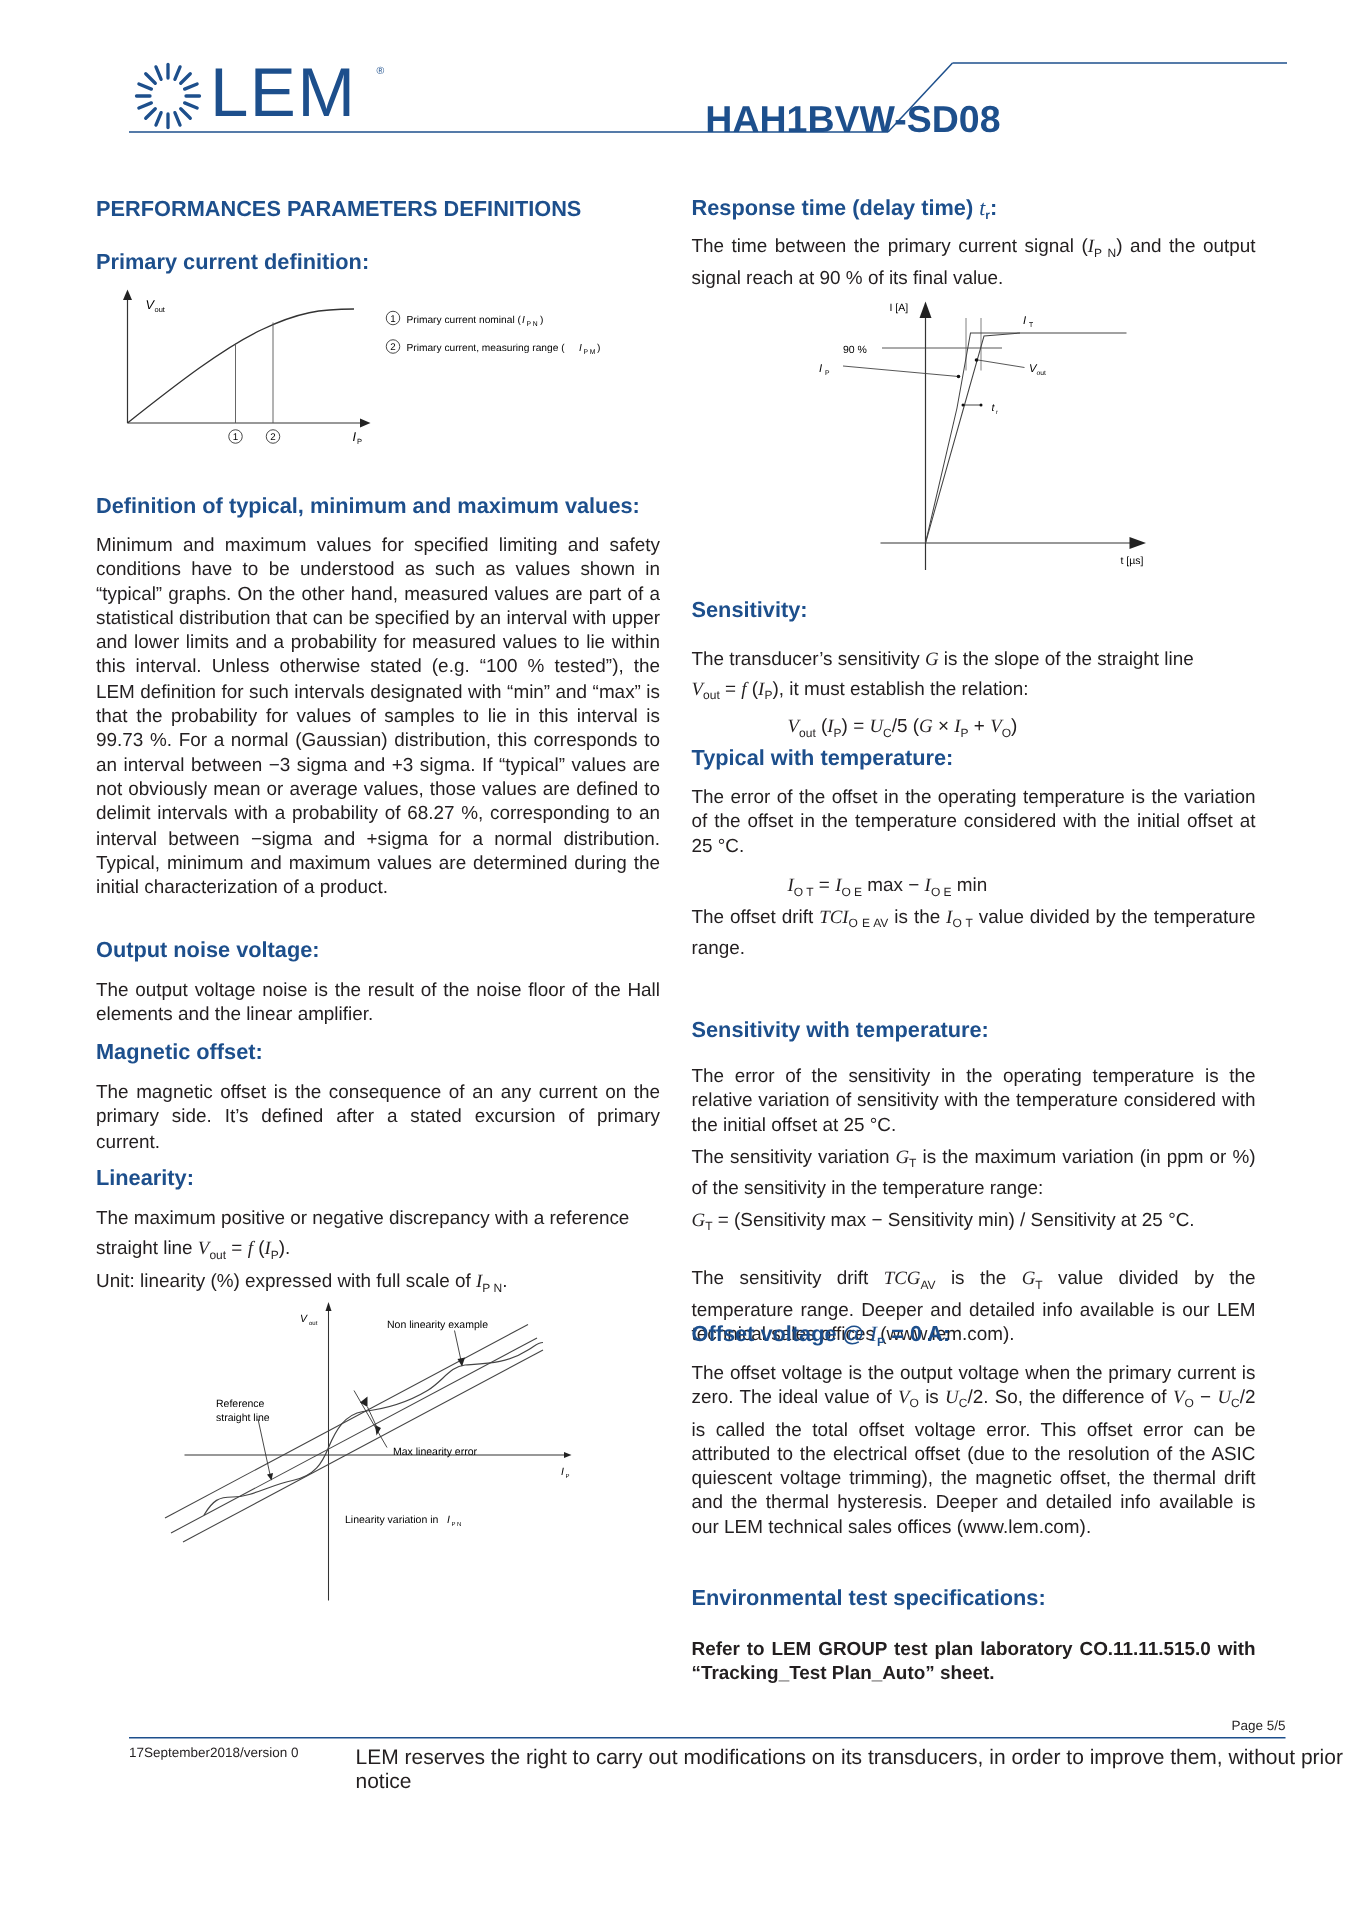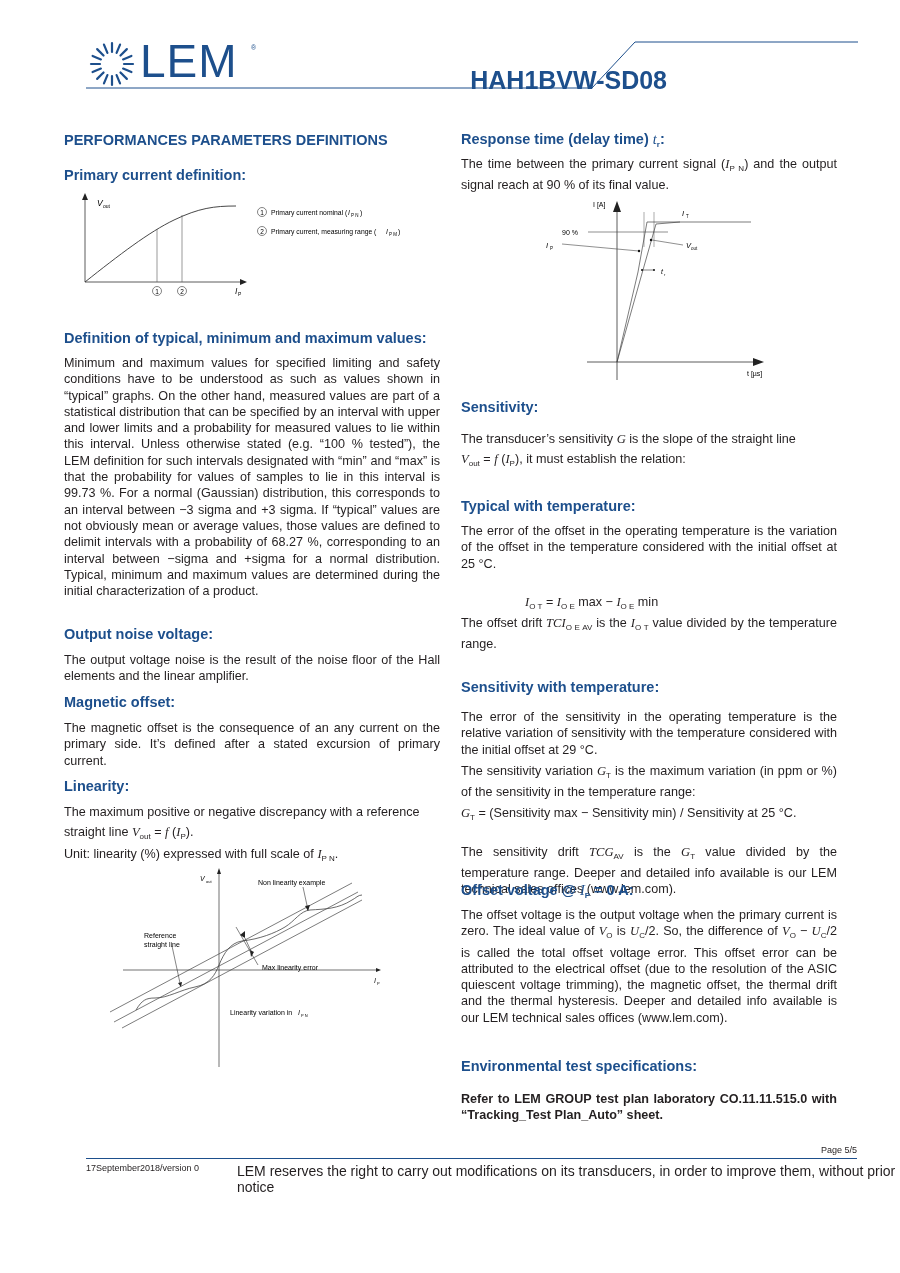--- a/index.html
+++ b/index.html
@@ -162,32 +162,33 @@
   <text x="151" y="60" font-size="4.5">out</text>
   <text x="121" y="84" font-size="7" font-style="italic" font-family="Liberation Serif, serif">t</text>
   <text x="124" y="86" font-size="4">r</text>
   <text x="207" y="186" font-size="7">t [µs]</text>
 </svg>
 
 <div class="abs col-right h2" style="top:399px;">Sensitivity:</div>
 <div class="abs col-right p" style="top:429px;line-height:20px;">
   <div><span>The transducer’s sensitivity </span><span class="it">G</span><span> is the slope of the straight line</span></div>
   <div><span class="it">V</span><sub>out</sub><span> = </span><span class="it">f</span><span> (</span><span class="it">I</span><sub>P</sub><span>)</span><span>, it must establish the relation:</span></div>
+  <div style="padding-left:64px;"><span class="it">V</span><sub>out</sub><span> (</span><span class="it">I</span><sub>P</sub><span>) = </span><span class="it">U</span><sub>C</sub><span>/5 (</span><span class="it">G</span><span> × </span><span class="it">I</span><sub>P</sub><span> + </span><span class="it">V</span><sub>O</sub><span>)</span></div>
 </div>
 
 <div class="abs col-right h2" style="top:498px;">Typical with temperature:</div>
 <div class="abs col-right p" style="top:523px;">
   <div>The error of the offset in the operating temperature is the variation of the offset in the temperature considered with the initial offset at 25 °C.</div>
-  <div style="padding-left:64px;margin-top:22px;"><span class="it">I</span><sub>O T</sub><span> = </span><span class="it">I</span><sub>O E</sub><span> max − </span><span class="it">I</span><sub>O E</sub><span> min</span></div>
+  <div style="padding-left:64px;margin-top:10px;"><span class="it">I</span><sub>O T</sub><span> = </span><span class="it">I</span><sub>O E</sub><span> max − </span><span class="it">I</span><sub>O E</sub><span> min</span></div>
   <div><span>The offset drift </span><span class="it">TCI</span><sub>O E AV</sub><span> is the </span><span class="it">I</span><sub>O T</sub><span> value divided by the temperature range.</span></div>
 </div>
 
 <div class="abs col-right h2" style="top:679px;">Sensitivity with temperature:</div>
 <div class="abs col-right p" style="top:709px;">
-  <div>The error of the sensitivity in the operating temperature is the relative variation of sensitivity with the temperature considered with the initial offset at 29 °C.</div>
+  <div>The error of the sensitivity in the operating temperature is the relative variation of sensitivity with the temperature considered with the initial offset at 25 °C.</div>
   <div style="margin-top:5px;"><span>The sensitivity variation </span><span class="it">G</span><sub>T</sub><span> is the maximum variation (in ppm or %) of the sensitivity in the temperature range:</span></div>
   <div style="margin-top:5px;"><span class="it">G</span><sub>T</sub><span> = (Sensitivity max − Sensitivity min) / Sensitivity at 25 °C.</span></div>
   <div style="margin-top:17px;"><span>The sensitivity drift </span><span class="it">TCG</span><sub>AV</sub><span> is the </span><span class="it">G</span><sub>T</sub><span> value divided by the temperature range. Deeper and detailed info available is our LEM technical sales offices (www.lem.com).</span></div>
 </div>
 
 <div class="abs col-right h2" style="top:882px;">
   <span>Offset voltage @ </span><span class="it" style="font-weight:normal;">I</span><sub>P</sub><span> = 0 A:</span>
 </div>
 <div class="abs col-right p" style="top:907px;">
   <span>The offset voltage is the output voltage when the primary current is zero. The ideal value of </span><span class="it">V</span><sub>O</sub><span> is </span><span class="it">U</span><sub>C</sub><span>/2. So, the difference of </span><span class="it">V</span><sub>O</sub><span> − </span><span class="it">U</span><sub>C</sub><span>/2 is called the total offset voltage error. This offset error can be attributed to the electrical offset (due to the resolution of the ASIC quiescent voltage trimming), the magnetic offset, the thermal drift and the thermal hysteresis. Deeper and detailed info available is our LEM technical sales offices (www.lem.com).</span>

